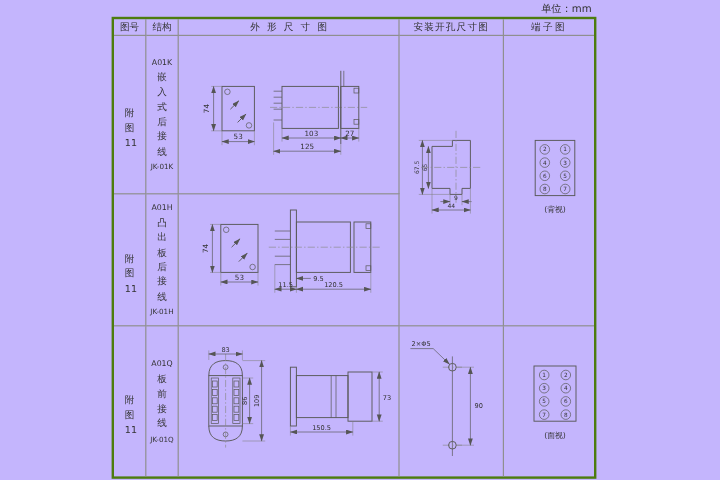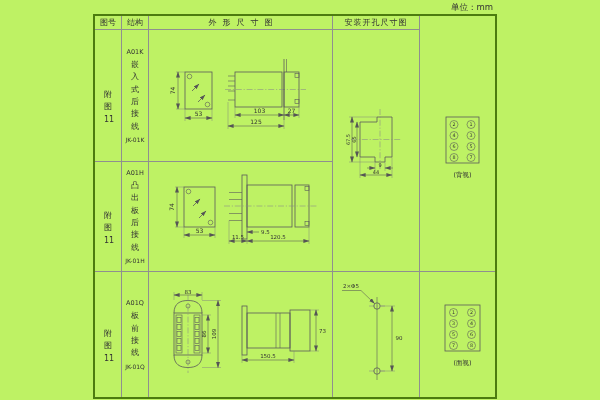--- a/index.html
+++ b/index.html
@@ -1,16 +1,16 @@
 <!DOCTYPE html>
 <html><head>
 <meta charset="utf-8">
 <style>
   html,body{margin:0;padding:0;background:#ffffff;}
-  .page{position:relative;width:600px;height:400px;background:#bef264;overflow:hidden;
+  .page{position:relative;width:600px;height:400px;background:#c4b5fd;overflow:hidden;
         font-family:"DejaVu Sans","Liberation Sans",sans-serif;color:#3a3a3a;}
   .unit{position:absolute;left:93px;top:2px;width:400px;text-align:right;
         font-size:8.5px;color:#333;}
   .tbl{position:absolute;left:93px;top:14px;width:400px;height:381px;
        border:2px solid #4d7c0f;display:grid;box-sizing:content-box;
        grid-template-columns:27px 27px 184px 87px 75px;
        grid-template-rows:14px 132px 110px 125px;}
   .cell{border-right:1px solid #8f8f8f;border-bottom:1px solid #8f8f8f;
         box-sizing:border-box;display:flex;align-items:center;justify-content:center;
         overflow:hidden;position:relative;}
@@ -51,20 +51,21 @@
 <div class="page">
 
   <div class="unit">单位：mm</div>
 
   <div class="tbl">
 
     <div class="cell hdr" style="grid-area:1/1">图号</div>
     <div class="cell hdr" style="grid-area:1/2">结构</div>
     <div class="cell hdr h4" style="grid-area:1/4">安装开孔尺寸图</div>
     <div class="cell hdr h3" style="grid-area:1/3">外形尺寸图</div>
+    <div class="cell hdr h5 last-col" style="grid-area:1/5">端子图</div>
 
     <div class="cell" style="grid-area:2/1">
       <div class="vstack fig">附图11</div>
     </div>
     <div class="cell" style="grid-area:2/2">
       <div class="struct">
         <div class="model">A01K</div>
         <div class="vstack desc">嵌入式后接线</div>
         <div class="code">JK-01K</div>
       </div>

